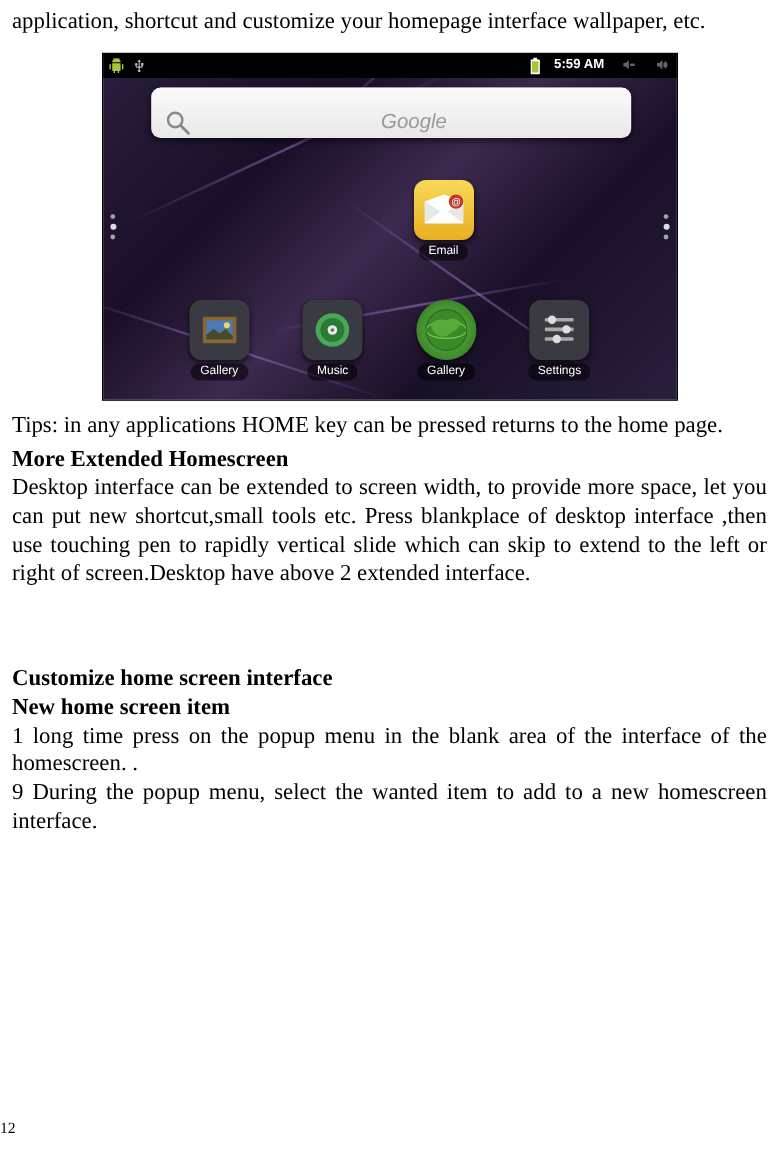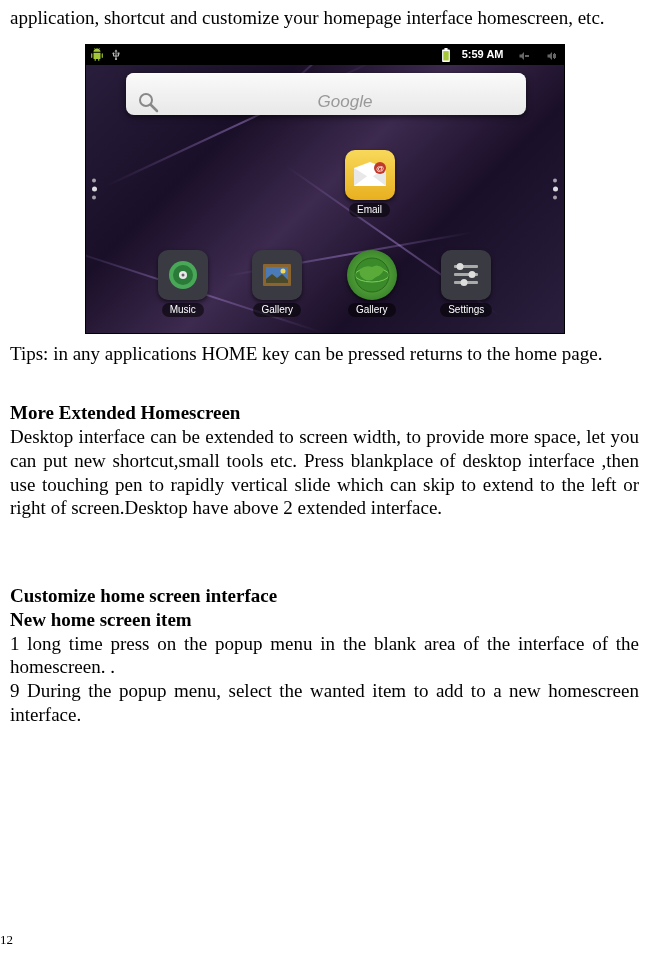--- a/index.html
+++ b/index.html
@@ -44,21 +44,21 @@
       align-items: center;
       justify-content: space-between;
       padding: 0 4px;
       color: #fff;
       font-family: Arial, sans-serif;
       font-size: 11px;
       font-weight: bold;
       z-index: 10;
     }
     .status-left { display: flex; align-items: center; gap: 6px; }
-    .status-right { display: flex; align-items: flex-end; gap: 12px; }
+    .status-right { display: flex; align-items: flex-start; gap: 12px; }
     .sb-icon { display: inline-flex; }
 
     .searchbar {
       position: absolute;
       top: 28px; left: 40px;
       width: 400px; height: 42px;
       background: linear-gradient(#fafafa, #e8e8e8);
       border-radius: 8px;
       box-shadow: 0 2px 6px rgba(0,0,0,0.6), inset 0 1px 0 rgba(255,255,255,0.8);
       display: flex;
@@ -121,37 +121,37 @@
       border-radius: 8px;
       white-space: nowrap;
     }
     .aldiko { background: linear-gradient(#8a4028, #5a200f); }
     .email-ico { background: linear-gradient(#f8d85a, #e8b020); position: relative; }
     .gallery-ico { background: #3a3a42; }
     .music-ico { background: #3a3a42; }
     .browser-ico { background: radial-gradient(#6abf4a, #2a6f1f); border-radius: 50%; }
     .settings-ico { background: #3a3a42; }
 
-    .tips { text-align: justify; margin-bottom: 36px; }
+    .tips { text-align: justify; margin-bottom: 5px; }
     .section-head { font-weight: bold; }
     .section-body { text-align: justify; }
     .gap { height: 64px; }
     .step { text-align: justify; }
 
     .pagenum {
       position: absolute;
       bottom: 24px;
       left: 0; right: 0;
       font-size: 13px;
     }
   </style>
 </head>
 <body>
 
-<p class="intro-text">application, shortcut and customize your homepage interface homescreen, etc.</p>
+<p class="intro-text">application, shortcut and customize your homepage interface wallpaper, etc.</p>
 
 <div class="screenshot-wrap">
   <div class="screenshot">
     <div class="streak s1"></div>
     <div class="streak s2"></div>
     <div class="streak s3"></div>
     <div class="streak s4"></div>
     <div class="streak s5"></div>
 
     <div class="statusbar">
@@ -223,40 +223,40 @@
               <circle cx="30" cy="8" r="6" fill="#c0392b"></circle>
               <text x="30" y="11" font-size="8" fill="#fff" text-anchor="middle" font-family="Arial">@</text>
             </svg>
         </div>
         <span class="icon-label">Email</span>
       </div>
     </div>
 
     <div class="approw approw2">
       <div class="appicon">
+        <div class="icon-box gallery-ico">
+          <svg width="36" height="30" viewBox="0 0 36 30">
+              <rect x="4" y="4" width="28" height="22" fill="#8a6530" rx="1"></rect>
+              <rect x="7" y="7" width="22" height="16" fill="#4a7bb8"></rect>
+              <circle cx="24" cy="11" r="2.5" fill="#f0d860"></circle>
+              <path fill="#4a4a2a" d="M7 19 L13 14 L18 18 L23 14 L29 20 L29 23 L7 23 Z"></path>
+            </svg>
+        </div>
+        <span class="icon-label">Gallery</span>
+      </div>
+      <div class="appicon">
         <div class="icon-box music-ico">
           <svg width="36" height="36" viewBox="0 0 36 36">
               <circle cx="18" cy="18" r="14" fill="#48a858"></circle>
               <circle cx="18" cy="18" r="10" fill="#2a7a38"></circle>
               <circle cx="18" cy="18" r="4" fill="#e8e8e8"></circle>
               <circle cx="18" cy="18" r="1.5" fill="#666"></circle>
             </svg>
         </div>
         <span class="icon-label">Music</span>
-      </div>
-      <div class="appicon">
-        <div class="icon-box gallery-ico">
-          <svg width="36" height="30" viewBox="0 0 36 30">
-              <rect x="4" y="4" width="28" height="22" fill="#8a6530" rx="1"></rect>
-              <rect x="7" y="7" width="22" height="16" fill="#4a7bb8"></rect>
-              <circle cx="24" cy="11" r="2.5" fill="#f0d860"></circle>
-              <path fill="#4a4a2a" d="M7 19 L13 14 L18 18 L23 14 L29 20 L29 23 L7 23 Z"></path>
-            </svg>
-        </div>
-        <span class="icon-label">Gallery</span>
       </div>
       <div class="appicon">
         <div class="icon-box browser-ico">
           <svg width="40" height="40" viewBox="0 0 40 40">
               <circle cx="20" cy="20" r="17" fill="#3a8a2a"></circle>
               <ellipse cx="20" cy="20" rx="17" ry="7" fill="none" stroke="#7acf5a" stroke-width="1"></ellipse>
               <path fill="#5aaa3a" d="M8 14 Q14 10 20 12 Q26 8 32 14 Q30 20 24 22 Q18 28 12 24 Q6 20 8 14"></path>
               <circle cx="20" cy="20" r="17" fill="none" stroke="#2a6a1a" stroke-width="1"></circle>
             </svg>
         </div>

